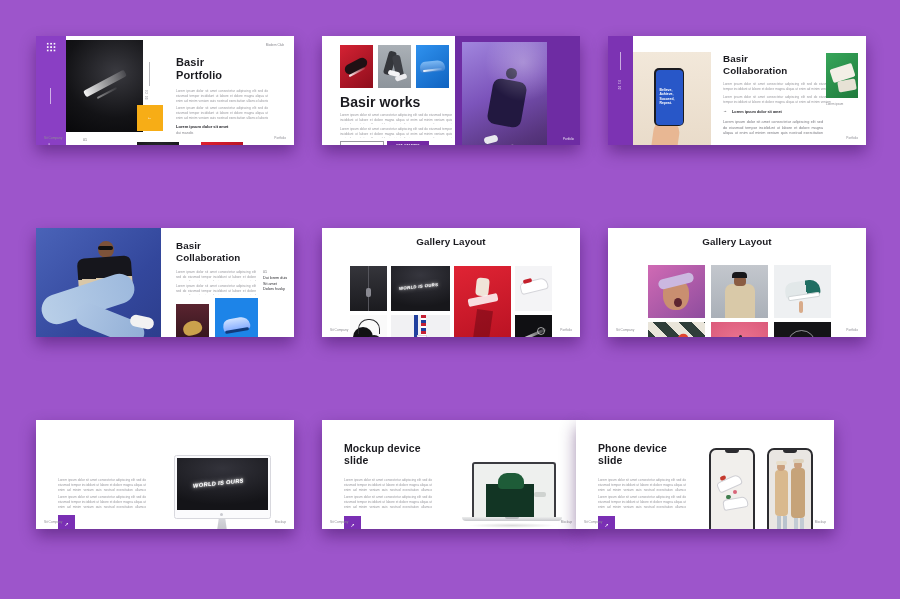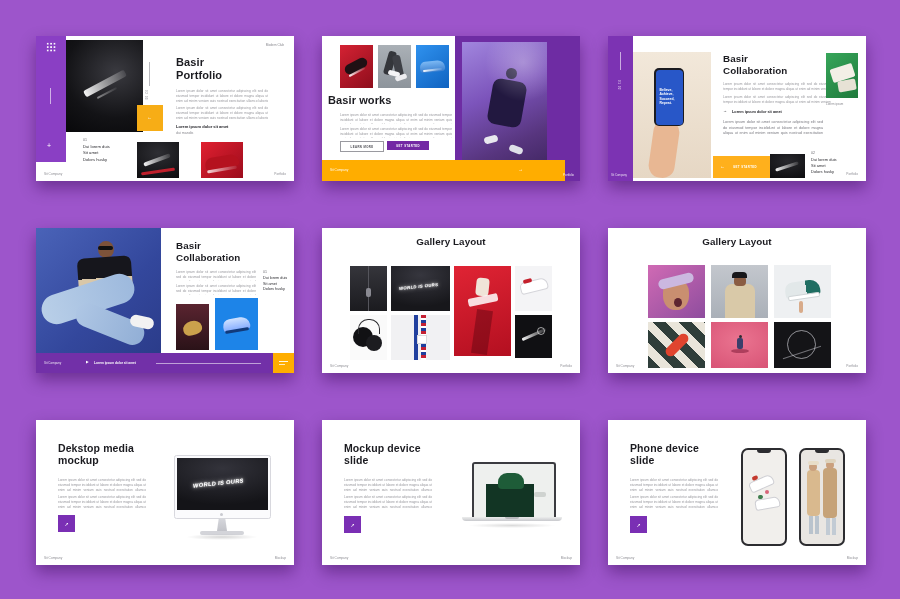--- a/index.html
+++ b/index.html
@@ -1,17 +1,17 @@
 <!DOCTYPE html>
 <html><head>
 <meta charset="utf-8">
 <style>
   html,body{margin:0;padding:0;background:#9d55cb;font-family:"Liberation Sans",sans-serif;}
   .stage{position:relative;width:900px;height:599px;background:#9d55cb;overflow:hidden;}
-  .card{position:absolute;width:258px;height:145px;background:#fff;overflow:hidden;
+  .card{position:absolute;width:258px;height:109px;background:#fff;overflow:hidden;
         box-shadow:0 7px 15px rgba(48,4,78,.45);text-decoration:underline;}
   .abs{position:absolute;}
   .ttl{position:absolute;font-weight:700;color:#1b1b20;white-space:pre-line;line-height:1.18;letter-spacing:.1px;}
   .ttl.c{width:100%;text-align:center;left:0;}
   .greek{position:absolute;font-size:3.2px;line-height:1.5;color:#97979d;text-align:justify;overflow:hidden;}
   .greek.lg{font-size:3.8px;color:#7b7b82;}
   .lead{position:absolute;font-size:4px;font-weight:700;color:#232328;}
   .sub{position:absolute;font-size:3.6px;color:#8b8b91;}
   .num{position:absolute;font-size:3.6px;color:#6f6f75;}
   .cap{position:absolute;font-size:4.2px;line-height:1.5;color:#2c2c31;white-space:pre-line;}
@@ -92,21 +92,21 @@
     <div class="imgbox" style="left:56px;top:9px;width:33px;height:43px;background:linear-gradient(#aab0b6,#8d949b)">
       <div class="abs" style="left:8px;top:6px;width:8px;height:24px;background:#34363b;border-radius:3px;transform:rotate(16deg)"></div>
       <div class="abs" style="left:16px;top:10px;width:8px;height:22px;background:#3e4046;border-radius:3px;transform:rotate(-12deg)"></div>
       <div class="abs" style="left:10px;top:26px;width:12px;height:5px;background:#f4f4f6;border-radius:3px;transform:rotate(14deg)"></div>
       <div class="abs" style="left:17px;top:30px;width:12px;height:5px;background:#ededf0;border-radius:3px;transform:rotate(-18deg)"></div>
     </div>
     <div class="imgbox" style="left:94px;top:9px;width:33px;height:43px;background:linear-gradient(140deg,#2f92ef,#0f62c0)">
       <div class="abs" style="left:4px;top:16px;width:25px;height:11px;background:linear-gradient(#7db9f4,#3a7fd0);border-radius:6px 8px 4px 4px;transform:rotate(-6deg)"></div>
       <div class="streak" style="left:7px;top:24px;width:19px;height:1.6px;transform:rotate(-6deg)"></div>
     </div>
-    <div class="ttl" style="left:6px;top:58px;width:110px;font-size:11px">Basir works</div>
+    <div class="ttl" style="left:18px;top:58px;width:110px;font-size:14px">Basir works</div>
     <div class="greek" style="left:18px;top:77px;width:112px;height:11px">Lorem ipsum dolor sit amet consectetur adipiscing elit sed do eiusmod tempor incididunt ut labore et dolore magna aliqua ut enim ad minim veniam quis nostrud exercitation ullamco laboris nisi ut aliquip ex ea commodo consequat duis aute irure dolor in reprehenderit in voluptate velit esse cillum dolore eu fugiat nulla pariatur excepteur sint occaecat cupidatat non proident sunt in culpa qui officia deserunt mollit anim id est laborum sed ut perspiciatis unde omnis iste natus error sit voluptatem</div>
     <div class="greek" style="left:18px;top:91px;width:112px;height:11px">Lorem ipsum dolor sit amet consectetur adipiscing elit sed do eiusmod tempor incididunt ut labore et dolore magna aliqua ut enim ad minim veniam quis nostrud exercitation ullamco laboris nisi ut aliquip ex ea commodo consequat duis aute irure dolor in reprehenderit in voluptate velit esse cillum dolore eu fugiat nulla pariatur excepteur sint occaecat cupidatat non proident sunt in culpa qui officia deserunt mollit anim id est laborum sed ut perspiciatis unde omnis iste natus error sit voluptatem</div>
     <div class="btn" style="left:18px;top:105px;width:42px;height:9px;border:0.5px solid #9a9aa0;color:#4a4a50">Learn More</div>
     <div class="btn" style="left:65px;top:105px;width:42px;height:9px;background:#7328a4;color:#fff">Get Started</div>
     <div class="abs" style="left:0;top:124px;width:243px;height:21px;background:#ffad00">
       <div class="abs" style="left:8px;top:8px;font-size:3.2px;color:rgba(255,255,255,.95)">Sit Company</div>
       <div class="icon" style="left:196px;top:7px;font-size:5px">→</div>
     </div>
     <div class="abs" style="right:6px;bottom:4px;font-size:3px;color:rgba(255,255,255,.85)">Portfolio</div>
   </div>
@@ -253,22 +253,20 @@
     </div>
     <div class="imgbox" style="left:166px;top:94px;width:57px;height:46px;background:#141417">
       <div class="abs" style="left:13px;top:8px;width:27px;height:27px;border:1.4px solid rgba(225,225,232,.6);border-radius:50%"></div>
       <div class="abs" style="left:8px;top:30px;width:40px;height:1.2px;background:rgba(225,225,232,.45);transform:rotate(-18deg)"></div>
     </div>
     <div class="ft l">Sit Company</div>
     <div class="ft r">Portfolio</div>
   </div>
 
   <div class="card" style="left:36px;top:420px">
-    <div class="ttl" style="left:22px;top:22px;width:110px;font-size:10.5px">Dekstop media
-mockup</div>
     <div class="greek" style="left:22px;top:58px;width:88px;height:13px">Lorem ipsum dolor sit amet consectetur adipiscing elit sed do eiusmod tempor incididunt ut labore et dolore magna aliqua ut enim ad minim veniam quis nostrud exercitation ullamco laboris nisi ut aliquip ex ea commodo consequat duis aute irure dolor in reprehenderit in voluptate velit esse cillum dolore eu fugiat nulla pariatur excepteur sint occaecat cupidatat non proident sunt in culpa qui officia deserunt mollit anim id est laborum sed ut perspiciatis unde omnis iste natus error sit voluptatem</div>
     <div class="greek" style="left:22px;top:75px;width:88px;height:13px">Lorem ipsum dolor sit amet consectetur adipiscing elit sed do eiusmod tempor incididunt ut labore et dolore magna aliqua ut enim ad minim veniam quis nostrud exercitation ullamco laboris nisi ut aliquip ex ea commodo consequat duis aute irure dolor in reprehenderit in voluptate velit esse cillum dolore eu fugiat nulla pariatur excepteur sint occaecat cupidatat non proident sunt in culpa qui officia deserunt mollit anim id est laborum sed ut perspiciatis unde omnis iste natus error sit voluptatem</div>
     <div class="sqbtn" style="left:22px;top:95px;width:17px;height:17px;font-size:5px">
         <span>↗</span>
       </div>
     <div class="abs" style="left:138px;top:35px;width:95px;height:62px;background:#fbfbfd;border:1px solid #d8d8de;border-radius:2.5px">
       <div class="abs" style="left:2px;top:2px;right:2px;bottom:8px;background:radial-gradient(90% 70% at 50% 20%,#33333b,#141418);overflow:hidden">
         <div class="neon" style="left:16px;top:22px;font-size:5.6px;transform:rotate(-6deg)">WORLD IS OURS</div>
       </div>
       <div class="abs" style="left:45px;bottom:2.5px;width:3px;height:3px;background:#c9cad0;border-radius:50%"></div>
@@ -294,21 +292,21 @@
       <div class="abs" style="left:60px;top:28px;width:12px;height:5px;background:#cfd3d0;border-radius:2px"></div>
     </div>
     <div class="abs" style="left:140px;top:97px;width:100px;height:4px;background:linear-gradient(#eceded,#c8c9cd);border-radius:0 0 4px 4px">
       <div class="abs" style="left:43px;top:0;width:14px;height:1.6px;background:#b9babe;border-radius:0 0 2px 2px"></div>
     </div>
     <div class="abs" style="left:146px;top:103px;width:88px;height:5px;background:radial-gradient(ellipse at center,rgba(0,0,0,.14),transparent 70%)"></div>
     <div class="ft l">Sit Company</div>
     <div class="ft r">Mockup</div>
   </div>
 
-  <div class="card" style="left:608px;top:420px">
+  <div class="card" style="left:576px;top:420px">
     <div class="ttl" style="left:22px;top:22px;width:110px;font-size:10.5px">Phone device
 slide</div>
     <div class="greek" style="left:22px;top:58px;width:88px;height:13px">Lorem ipsum dolor sit amet consectetur adipiscing elit sed do eiusmod tempor incididunt ut labore et dolore magna aliqua ut enim ad minim veniam quis nostrud exercitation ullamco laboris nisi ut aliquip ex ea commodo consequat duis aute irure dolor in reprehenderit in voluptate velit esse cillum dolore eu fugiat nulla pariatur excepteur sint occaecat cupidatat non proident sunt in culpa qui officia deserunt mollit anim id est laborum sed ut perspiciatis unde omnis iste natus error sit voluptatem</div>
     <div class="greek" style="left:22px;top:75px;width:88px;height:13px">Lorem ipsum dolor sit amet consectetur adipiscing elit sed do eiusmod tempor incididunt ut labore et dolore magna aliqua ut enim ad minim veniam quis nostrud exercitation ullamco laboris nisi ut aliquip ex ea commodo consequat duis aute irure dolor in reprehenderit in voluptate velit esse cillum dolore eu fugiat nulla pariatur excepteur sint occaecat cupidatat non proident sunt in culpa qui officia deserunt mollit anim id est laborum sed ut perspiciatis unde omnis iste natus error sit voluptatem</div>
     <div class="sqbtn" style="left:22px;top:96px;width:17px;height:17px;font-size:5px">
         <span>↗</span>
       </div>
     <div class="phoneframe" style="left:133px;top:28px;width:42px;height:94px;background:#f1efec">
       <div class="notch"></div>
       <div class="abs" style="left:6px;top:28px;width:23px;height:9px;background:#fff;border:0.5px solid #cfcfd4;border-radius:4px 6px 3px 3px;transform:rotate(-24deg)"></div>

